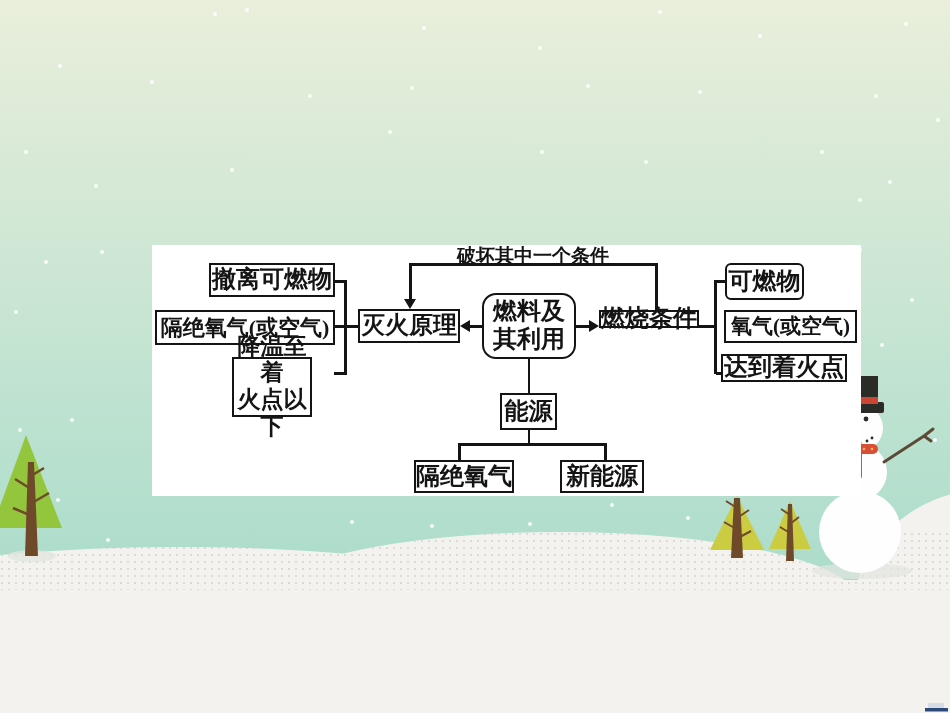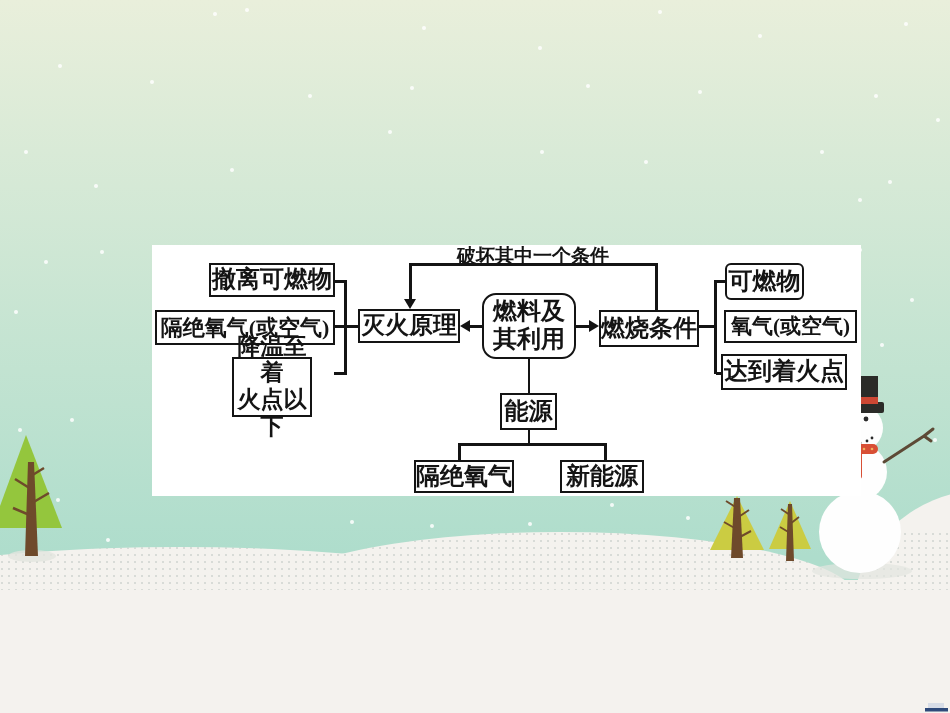--- a/index.html
+++ b/index.html
@@ -10,24 +10,24 @@
   .node{position:absolute;box-sizing:border-box;border:2.5px solid #141414;background:#fff;
         display:flex;align-items:center;justify-content:center;text-align:center;
         font-weight:700;color:#141414;font-size:24px;line-height:1.16;white-space:pre-line;}
   .toplabel{position:absolute;left:278px;top:-2px;width:206px;text-align:center;
         font-weight:700;font-size:19px;color:#141414;white-space:nowrap;}
   .n-evacuate{left:57px;top:18px;width:126px;height:34px;}
   .n-isolate{left:3px;top:65px;width:180px;height:35px;font-size:22px;}
   .n-cool{left:80px;top:112px;width:80px;height:60px;font-size:23px;}
   .n-extinguish{left:206px;top:64px;width:102px;height:34px;}
   .n-fuel{left:330px;top:48px;width:94px;height:66px;border-radius:14px;}
-  .n-conditions{left:447px;top:65px;width:100px;height:37px;}
+  .n-conditions{left:447px;top:65px;width:100px;height:18px;}
   .n-combustible{left:573px;top:18px;width:79px;height:37px;border-radius:6px;}
   .n-oxygen{left:572px;top:65px;width:133px;height:33px;font-size:21px;}
-  .n-ignition{left:569px;top:109px;width:126px;height:36px;}
+  .n-ignition{left:569px;top:109px;width:126px;height:28px;}
   .n-energy{left:348px;top:148px;width:57px;height:37px;text-align:center;}
   .n-fossil{left:262px;top:215px;width:100px;height:33px;}
   .n-new{left:408px;top:215px;width:84px;height:33px;}
   .ln{position:absolute;background:#141414;}
   .arr{position:absolute;width:0;height:0;}
   .arr-down{border-left:6px solid transparent;border-right:6px solid transparent;border-top:10px solid #141414;}
   .arr-left{border-top:6px solid transparent;border-bottom:6px solid transparent;border-right:10px solid #141414;}
   .arr-right{border-top:6px solid transparent;border-bottom:6px solid transparent;border-left:10px solid #141414;}
 </style>
 </head>

